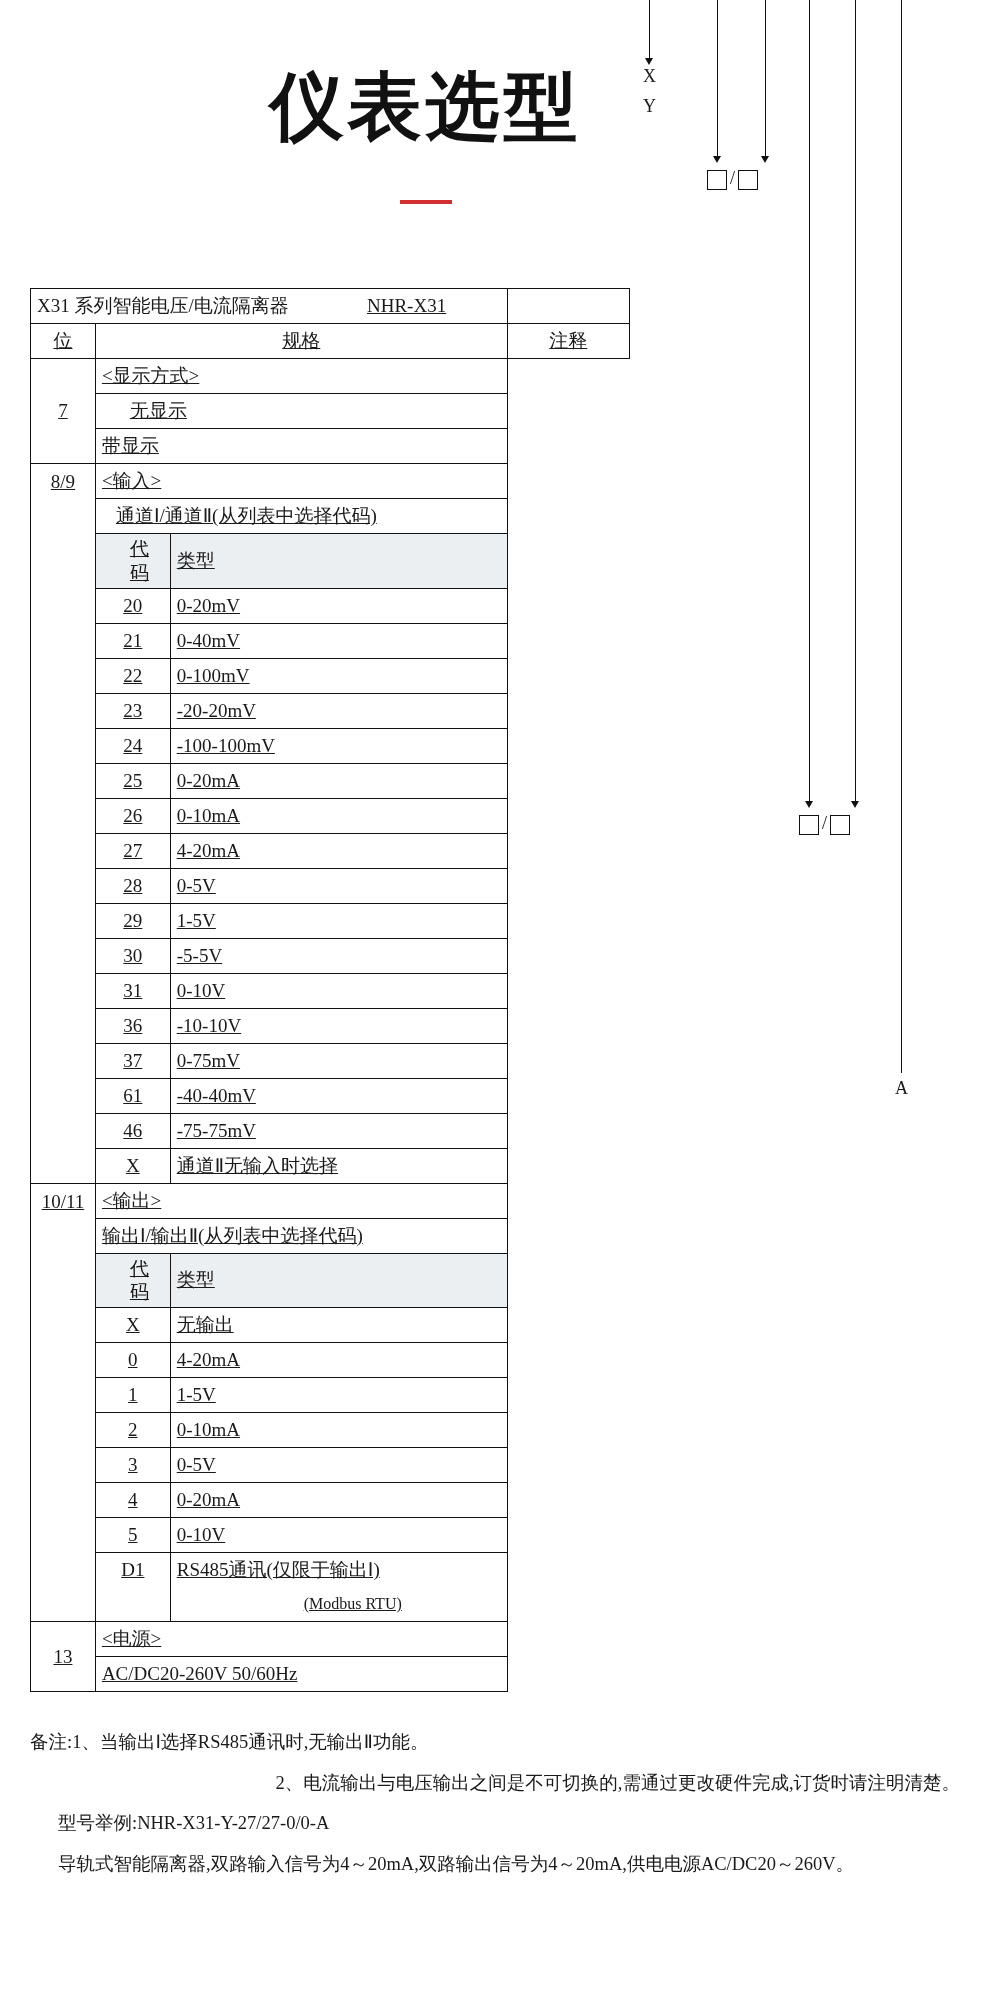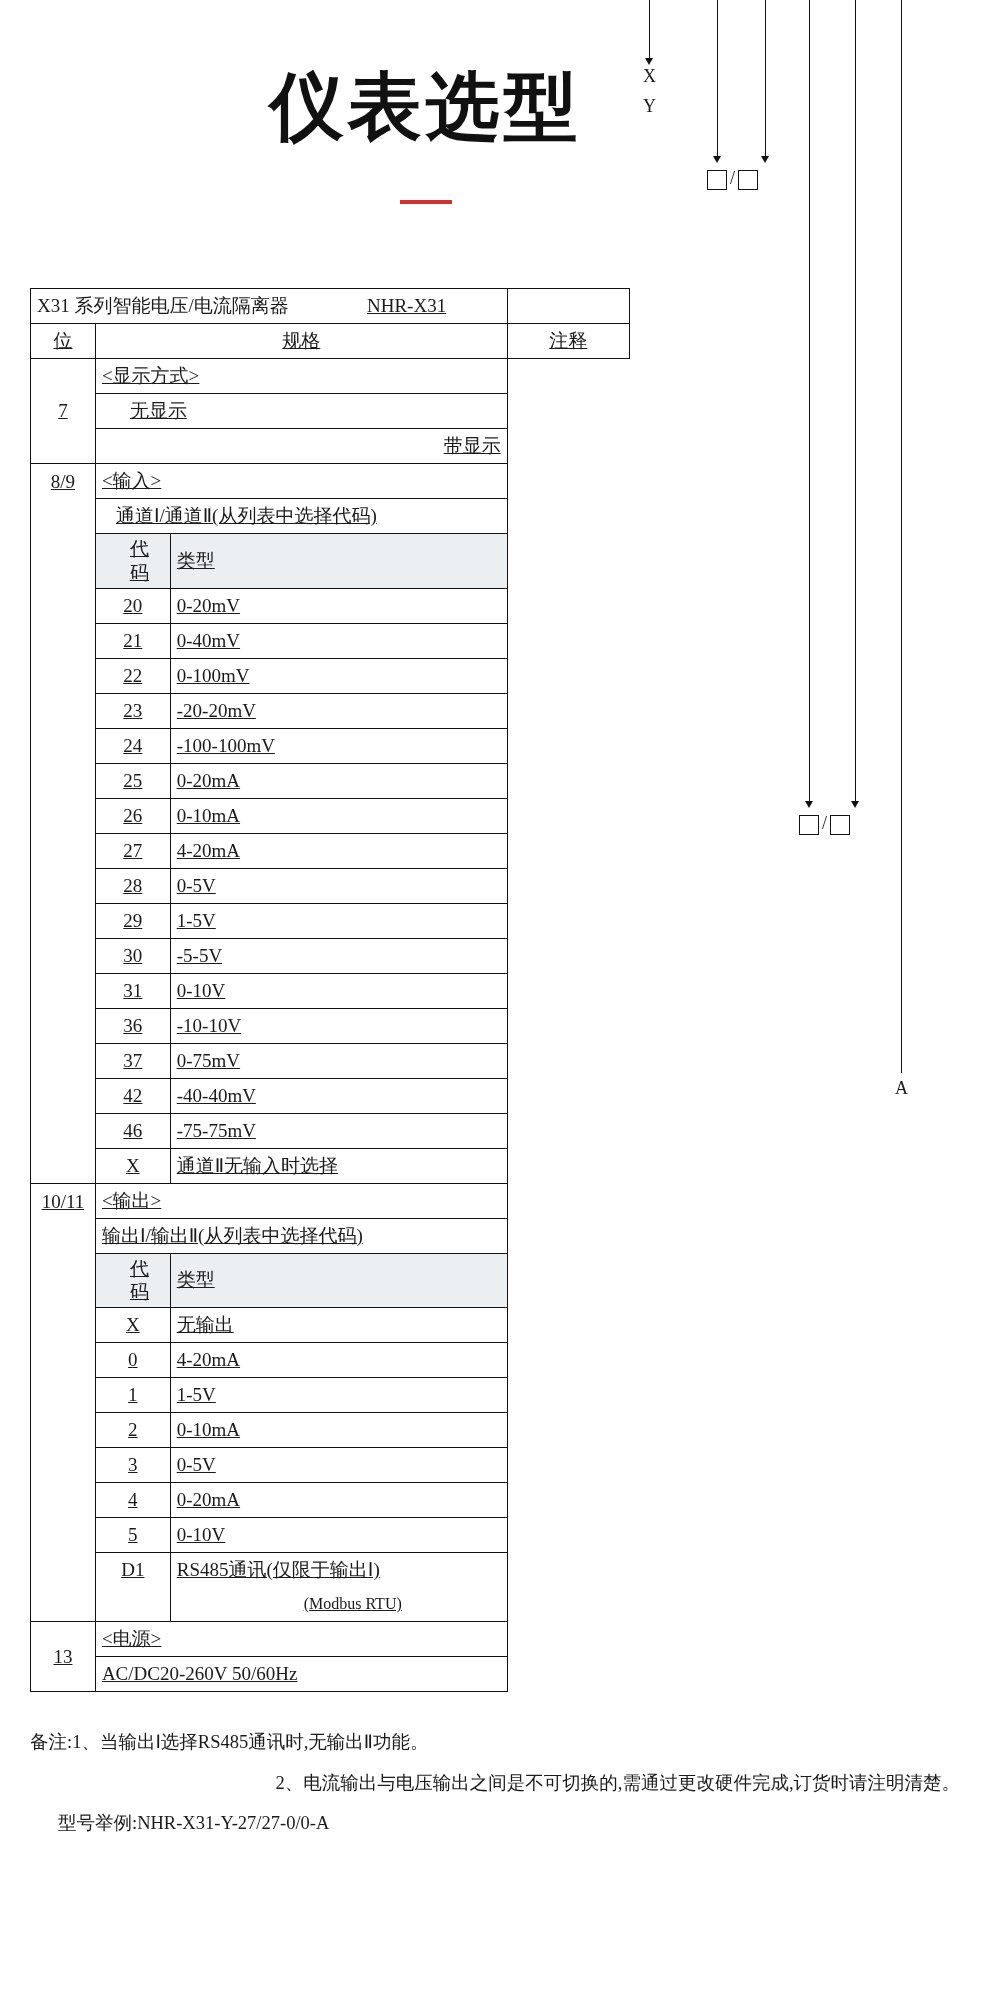--- a/index.html
+++ b/index.html
@@ -158,21 +158,21 @@
 
         <tr>
           <td rowspan="3" class="ctr">7</td>
           <td colspan="2">&lt;显示方式&gt;</td>
           <td rowspan="3" class="nb"></td>
         </tr>
         <tr>
           <td colspan="2" style="padding-left:34px;">无显示</td>
         </tr>
         <tr>
-          <td colspan="2" style="text-align:right;">带显示</td>
+          <td colspan="2" style="">带显示</td>
         </tr>
 
         <tr>
           <td rowspan="20" class="ctr" style="vertical-align:top;padding-top:6px;">8/9</td>
           <td colspan="2">&lt;输入&gt;</td>
           <td rowspan="20" class="nb"></td>
         </tr>
         <tr>
           <td colspan="2" style="padding-left:20px;">通道Ⅰ/通道Ⅱ(从列表中选择代码)</td>
         </tr>
@@ -230,21 +230,21 @@
         </tr>
         <tr>
           <td class="code-cell">36</td>
           <td>-10-10V</td>
         </tr>
         <tr>
           <td class="code-cell">37</td>
           <td>0-75mV</td>
         </tr>
         <tr>
-          <td class="code-cell">42</td>
+          <td class="code-cell">61</td>
           <td>-40-40mV</td>
         </tr>
         <tr>
           <td class="code-cell">46</td>
           <td>-75-75mV</td>
         </tr>
         <tr>
           <td class="code-cell">X</td>
           <td>通道Ⅱ无输入时选择</td>
         </tr>
@@ -334,15 +334,16 @@
     </div>
 
     <div class="vline" style="left:301px; top:-22px; height:1095px;"></div>
     <div class="dlabel" style="left:295px; top:1078px;">A</div>
   </div>
 
   <div class="notes">
     <p class="indent1">备注:1、当输出Ⅰ选择RS485通讯时,无输出Ⅱ功能。</p>
     <p class="indent2">2、电流输出与电压输出之间是不可切换的,需通过更改硬件完成,订货时请注明清楚。</p>
     <p class="indent3">型号举例:NHR-X31-Y-27/27-0/0-A</p>
+    <p class="indent3">导轨式智能隔离器,双路输入信号为4～20mA,双路输出信号为4～20mA,供电电源AC/DC20～260V。</p>
   </div>
 
 </div>
 
 </body></html>

